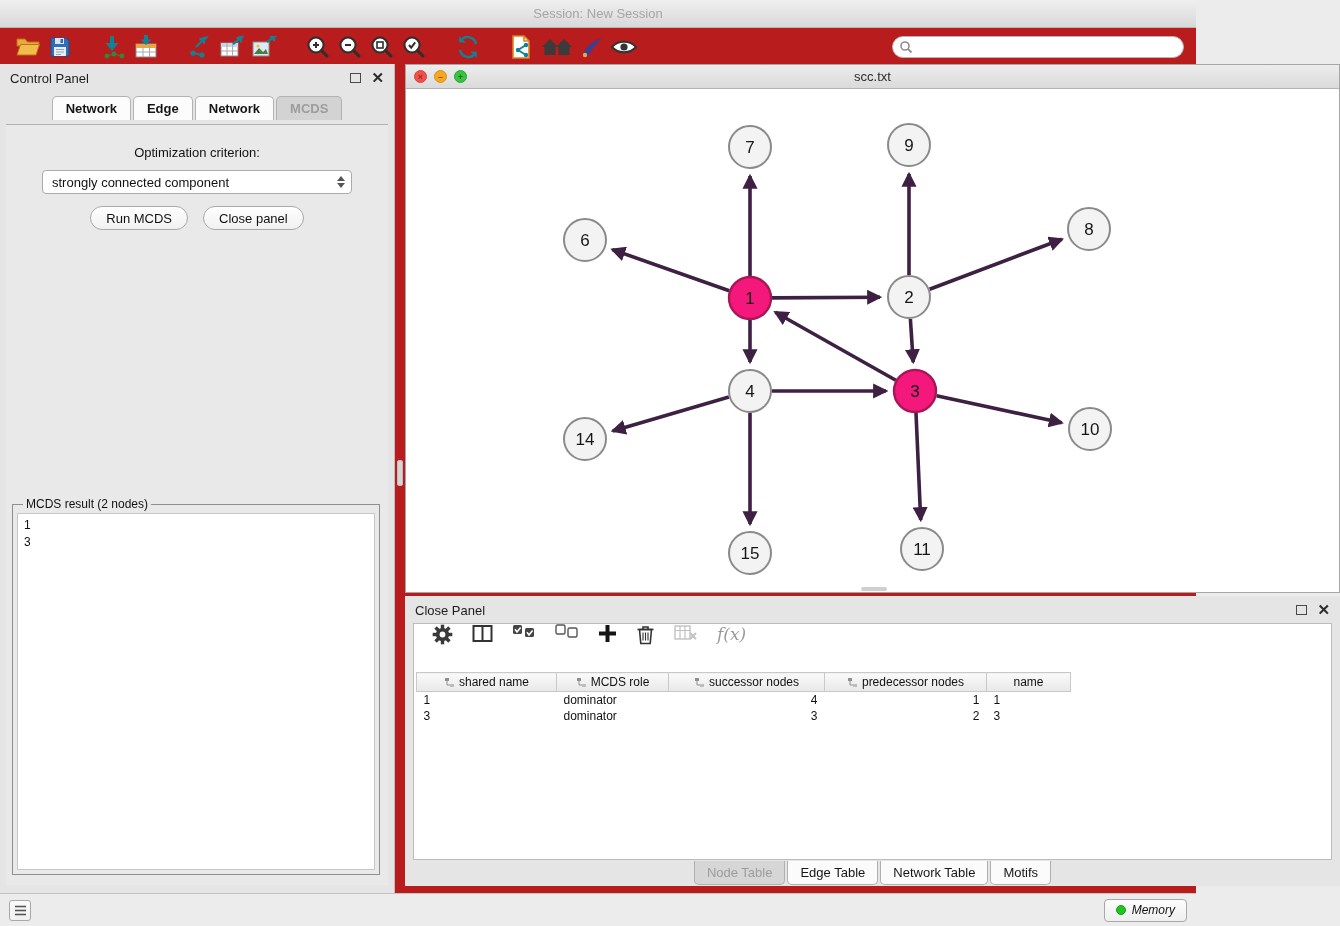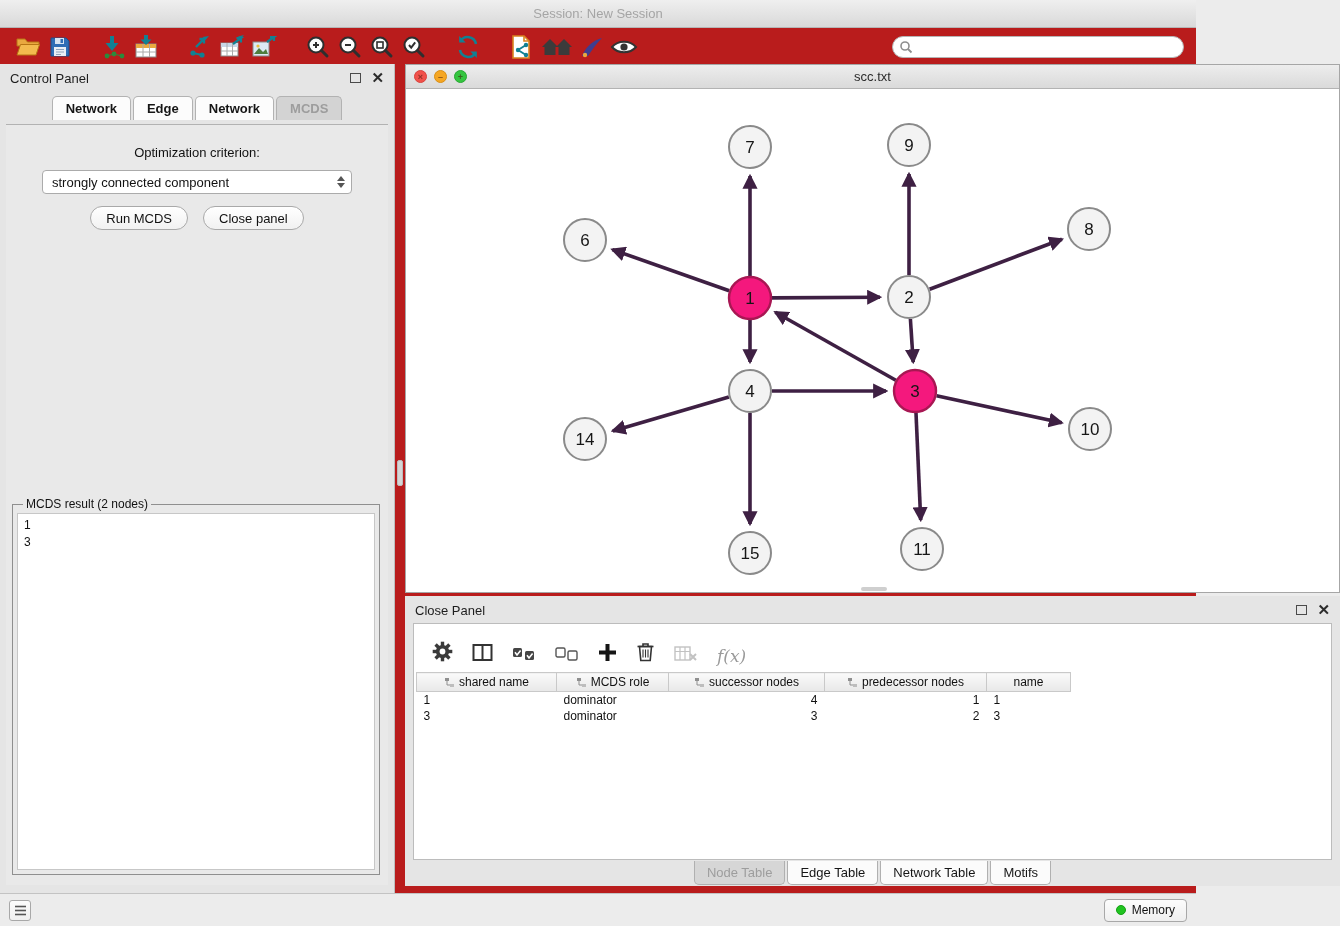--- a/index.html
+++ b/index.html
@@ -66,41 +66,41 @@
   .light.red { background:#f1514a; border:1px solid #d8423c; }
   .light.yellow { background:#f5a623; border:1px solid #d98f14; }
   .light.green { background:#35c53f; border:1px solid #27a733; }
   .net-title { position:absolute; left:0; right:0; text-align:center; font-size:13px; color:#2b2b2b; }
   .net-canvas { position:relative; width:933px; height:503px; background:#fff; }
   .canvas-grip { position:absolute; bottom:1px; left:455px; width:26px; height:4px; background:#cfcfcf; border-radius:2px; }
 
   
   .table-panel { position:absolute; left:405px; top:596px; width:935px; height:290px; background:#e5e5e5; }
   .tp-body { position:absolute; left:8px; right:8px; top:27px; bottom:26px; background:#fff; border:1px solid #bcbcbc; }
-  .tp-toolbar { height:42px; display:flex; align-items:flex-end; gap:19px; padding-left:18px; }
+  .tp-toolbar { height:42px; display:flex; align-items:flex-start; gap:19px; padding-left:18px; }
   .fx { font-family:"DejaVu Serif",serif; font-style:italic; font-size:17px; color:#9a9a9a; }
   table.data { border-collapse:collapse; margin:6px 0 0 2px; font-size:12px; color:#111; table-layout:fixed; }
   table.data th { background:linear-gradient(#fafafa,#e8e8e8); border:1px solid #c9c9c9;
     font-weight:normal; font-size:12px; height:19px; padding:0 4px; white-space:nowrap; }
   table.data th .th-inner { display:flex; align-items:center; justify-content:center; gap:4px; }
   table.data td { height:16px; padding:0 7px; white-space:nowrap; }
   td.num { text-align:right; }
   .tp-tabs { position:absolute; bottom:1px; left:0; right:0; display:flex; justify-content:center; }
   .tp-tab { padding:4px 12px; font-size:13px; background:#fbfbfb; color:#161616;
     border:1px solid #b0b0b0; border-top:none; border-radius:0 0 5px 5px; margin:0 1px; }
   .tp-tab.active { background:#d6d6d6; color:#9d9d9d; }
 
   
   .statusbar { position:absolute; left:0; right:0; bottom:0; height:33px; background:#ececec;
     border-top:1px solid #c3c3c3; display:flex; align-items:center; padding:0 9px; }
   .list-btn { width:22px; height:21px; border:1px solid #a8a8a8; border-radius:3px;
     background:linear-gradient(#fcfcfc,#efefef); display:flex; align-items:center; justify-content:center; }
   .memory-btn { margin-left:auto; height:23px; border:1px solid #a8a8a8; border-radius:4px;
     background:linear-gradient(#fcfcfc,#efefef); display:flex; align-items:center; gap:6px;
-    padding:0 11px; font-size:12px; color:#111; }
+    padding:0 11px; font-size:12px; color:#111;font-style:italic; }
   .memory-dot { width:10px; height:10px; border-radius:50%; background:#21c421; border:1px solid #15a015; }
 </style>
 </head>
 <body>
 
 <div class="app">
 
   <div class="titlebar">
     <span>Session: New Session</span>
   </div>

